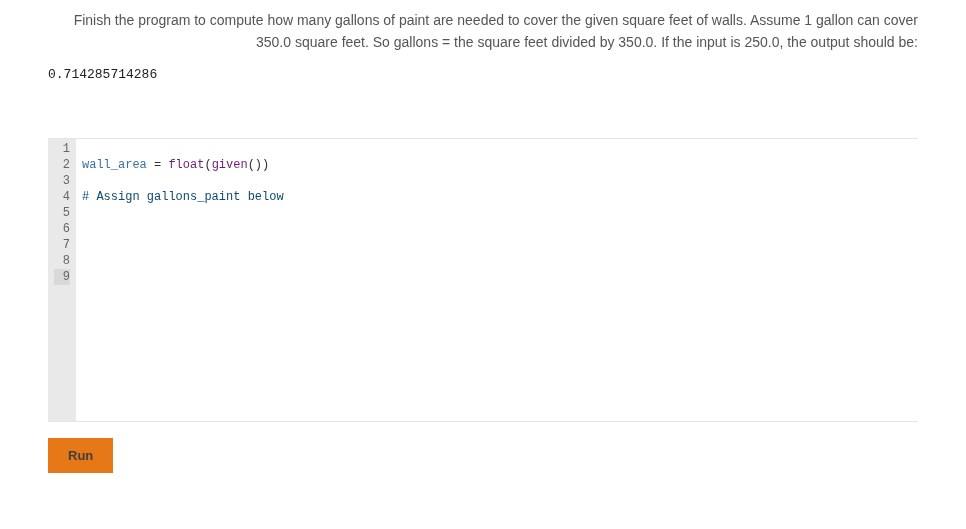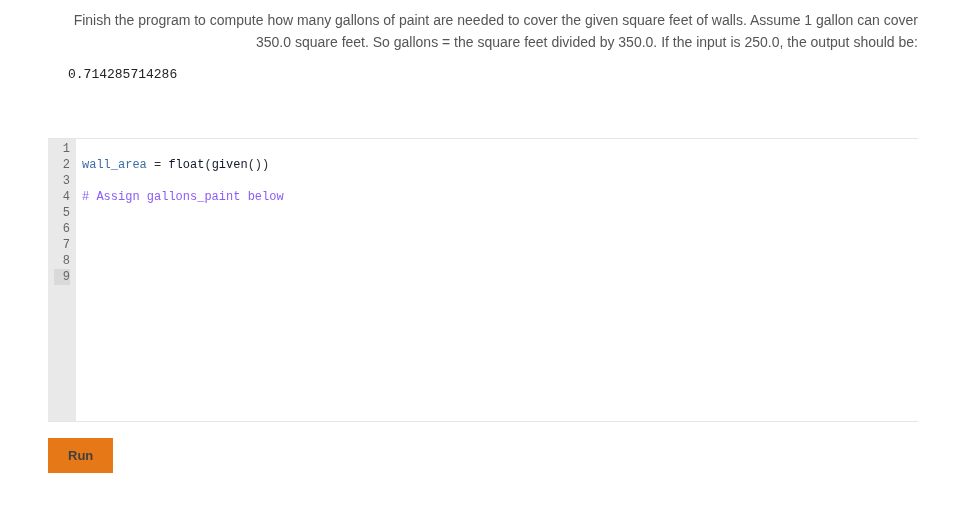--- a/index.html
+++ b/index.html
@@ -18,21 +18,20 @@
     color: #555;
     margin-bottom: 14px;
     text-align: right;
   }
   .expected-output {
     font-family: "Courier New", Courier, monospace;
     font-size: 13px;
     color: #222;
     letter-spacing: 0;
     margin-bottom: 56px;
-    margin-left: 20px;
   }
   .editor-wrap {
     border-top: 1px solid #e5e5e5;
     border-bottom: 1px solid #e5e5e5;
     background: #ffffff;
     position: relative;
     height: 284px;
   }
   .editor {
     font-family: "Courier New", Courier, monospace;
@@ -61,22 +60,22 @@
     white-space: pre;
   }
   .active-line {
     background: #f2f2f2;
   }
   .active-gutter {
     background: #d9d9d9;
   }
   .tok-ident { color: #3a6ea5; }
   .tok-num   { color: #b36b00; }
-  .tok-func  { color: #0f172a; }
-  .tok-comment { color: #8b5cf6; margin-top: 32px; }
+  .tok-func  { color: #701a75; }
+  .tok-comment { color: #0c4a6e; margin-top: 32px; }
   .tok-str   { color: #2a7a2a; }
   .tok-plain { color: #303030; }
   .btn-row {
     margin-top: 16px;
   }
   .run-btn {
     background: #e77817;
     color: #404040;
     border: none;
     font-weight: bold;

